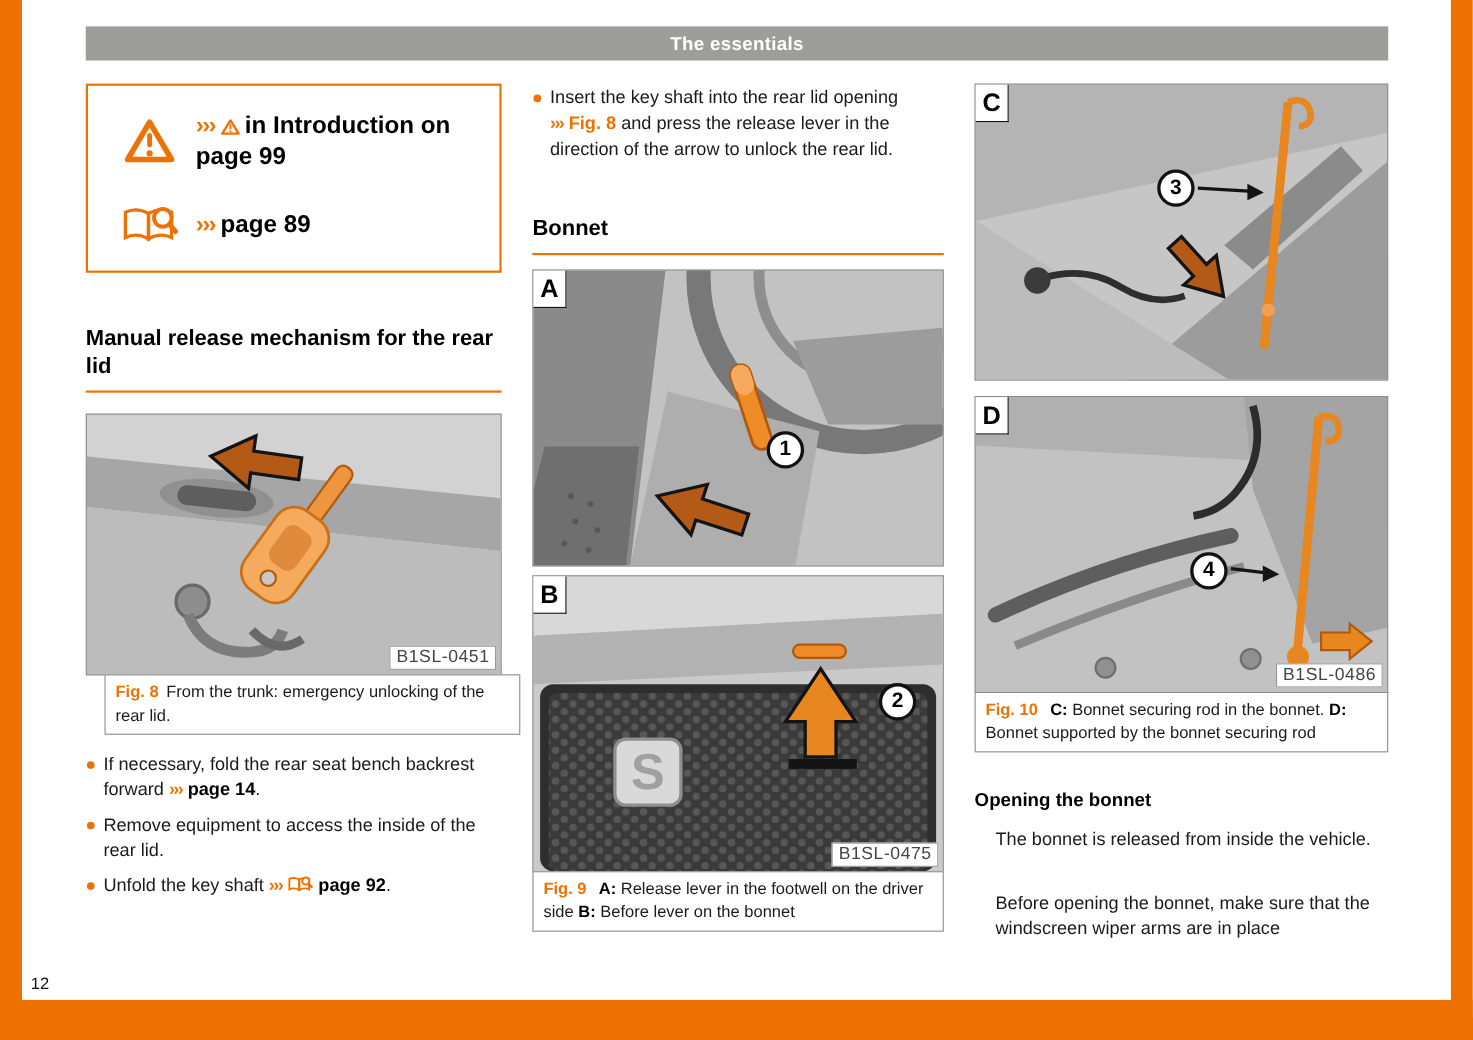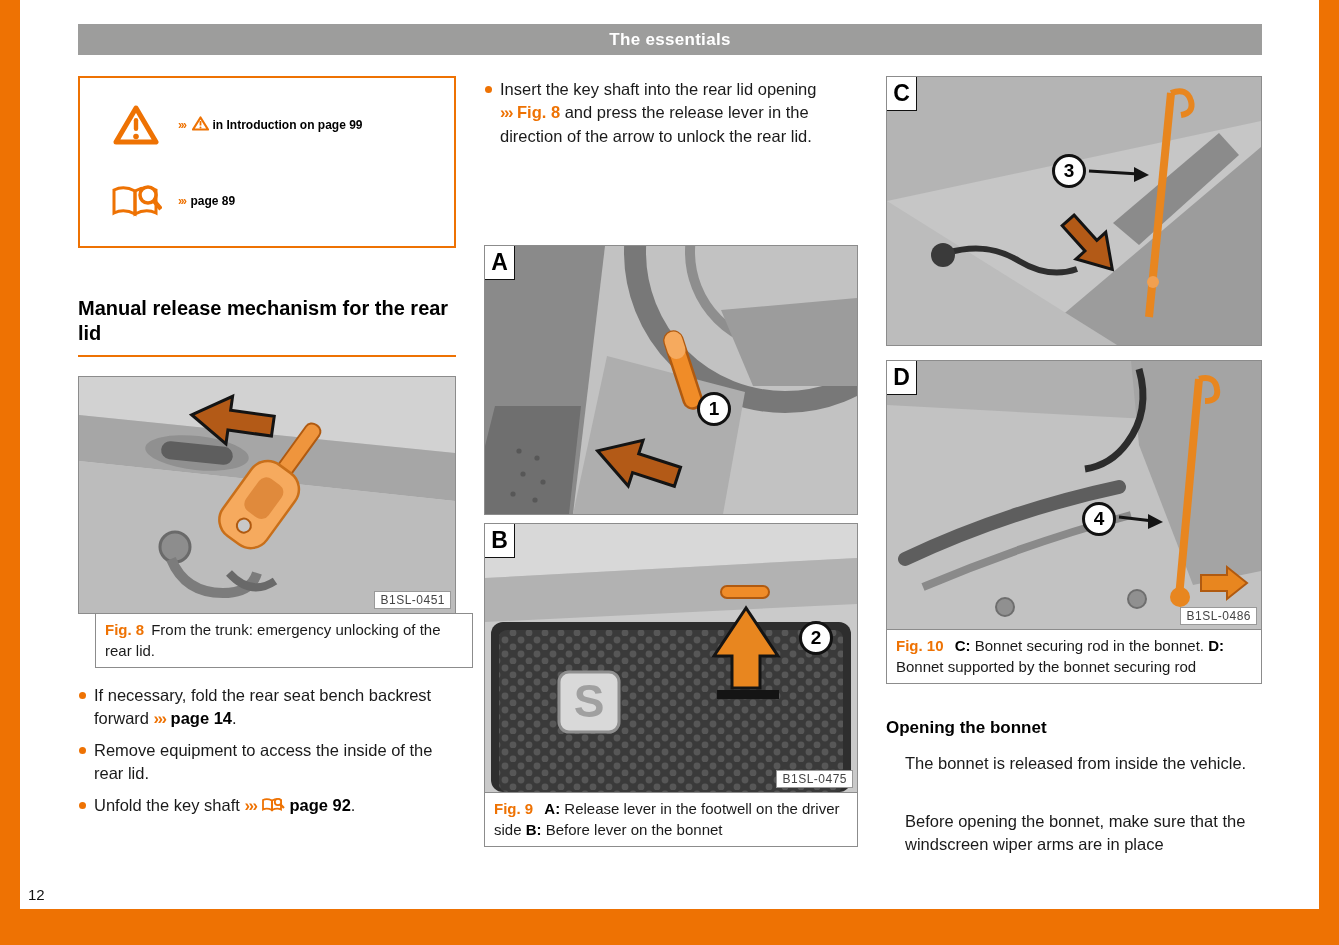--- a/index.html
+++ b/index.html
@@ -20,21 +20,21 @@
 
   .pagenum { position:absolute; left:28px; top:886px; font-size:15px; color:#111; }
 
   .abs { position:absolute; }
 
   
   .info-box { left:78px; top:76px; width:378px; height:172px; border:2px solid #ee7203;
               display:flex; flex-direction:column; justify-content:space-around; padding:8px 14px; }
   .info-row { display:flex; align-items:center; }
   .info-icon { width:84px; display:flex; align-items:center; justify-content:center; flex:0 0 84px; }
-  .info-text { font-size:12px; }
+  .info-text { font-size:22px; }
   .sos-text { color:#ee7203; font-weight:bold; font-size:27px; letter-spacing:1px; }
 
   .chev { color:#ee7203; font-weight:bold; letter-spacing:-1.5px; margin-right:5px; }
   .b { font-weight:bold; color:#000; }
   .figref { color:#ee7203; font-weight:bold; }
   .inline-icon { display:inline-block; vertical-align:-2px; margin:0 4px 0 1px; }
 
   
   .heading { font-size:20px; font-weight:bold; color:#000; line-height:1.25; }
   .ruled { border-bottom:2px solid #ee7203; padding-bottom:9px; }
@@ -61,21 +61,21 @@
          font-size:15px; line-height:1.38; color:#1a1a1a; }
   .figlab { color:#ee7203; font-weight:bold; margin-right:7px; }
   .badge { position:absolute; left:0; top:0; width:30px; height:34px; background:#fff;
            border-right:1.5px solid #111; border-bottom:1.5px solid #111;
            display:flex; align-items:center; justify-content:center;
            font-size:23px; font-weight:bold; color:#000; }
   .callout { position:absolute; width:34px; height:34px; border-radius:50%; background:#fff;
              border:3px solid #111; display:flex; align-items:center; justify-content:center;
              font-size:19px; font-weight:bold; color:#000; }
   .imgcode { position:absolute; right:4px; bottom:4px; background:#fff; border:1px solid #999;
-             color:#444; font-size:12px; padding:1px 5px; letter-spacing:.5px; }
+             color:#444; font-size:16px; padding:1px 5px; letter-spacing:.5px; }
 </style>
 </head>
 <body>
 
 <div class="page">
 
   <div class="frame left"></div>
   <div class="frame right"></div>
   <div class="frame bottom"></div>
 
@@ -168,20 +168,21 @@
     </div>
   </div>
 
   <div class="abs bullets bul-col2">
     <div class="bullet">
       <span class="dot"></span>
       <span>Insert the key shaft into the rear lid opening </span><span class="chev">›››</span><span class="figref">Fig. 8</span><span> and press the release lever in the direction of the arrow to unlock the rear lid.</span>
     </div>
   </div>
 
+  <h2 class="abs heading ruled h-col2">Bonnet</h2>
 
   <div class="figblock" style="left:484px; top:245px; width:374px; height:270px;">
     <svg width="372" height="268" viewBox="0 0 372 268">
       <rect width="372" height="268" fill="#c2c2c2"></rect>
       <circle cx="300" cy="6" r="150" fill="none" stroke="#787878" stroke-width="22"></circle>
       <circle cx="300" cy="6" r="95" fill="none" stroke="#8e8e8e" stroke-width="10"></circle>
       <polygon points="236,64 372,52 372,140 268,140" fill="#9c9c9c"></polygon>
       <polygon points="0,0 120,0 88,268 0,268" fill="#8a8a8a"></polygon>
       <polygon points="10,160 96,160 84,268 0,268 0,200" fill="#6f6f6f"></polygon>
       <circle cx="34" cy="205" r="2.6" fill="#575757"></circle>

